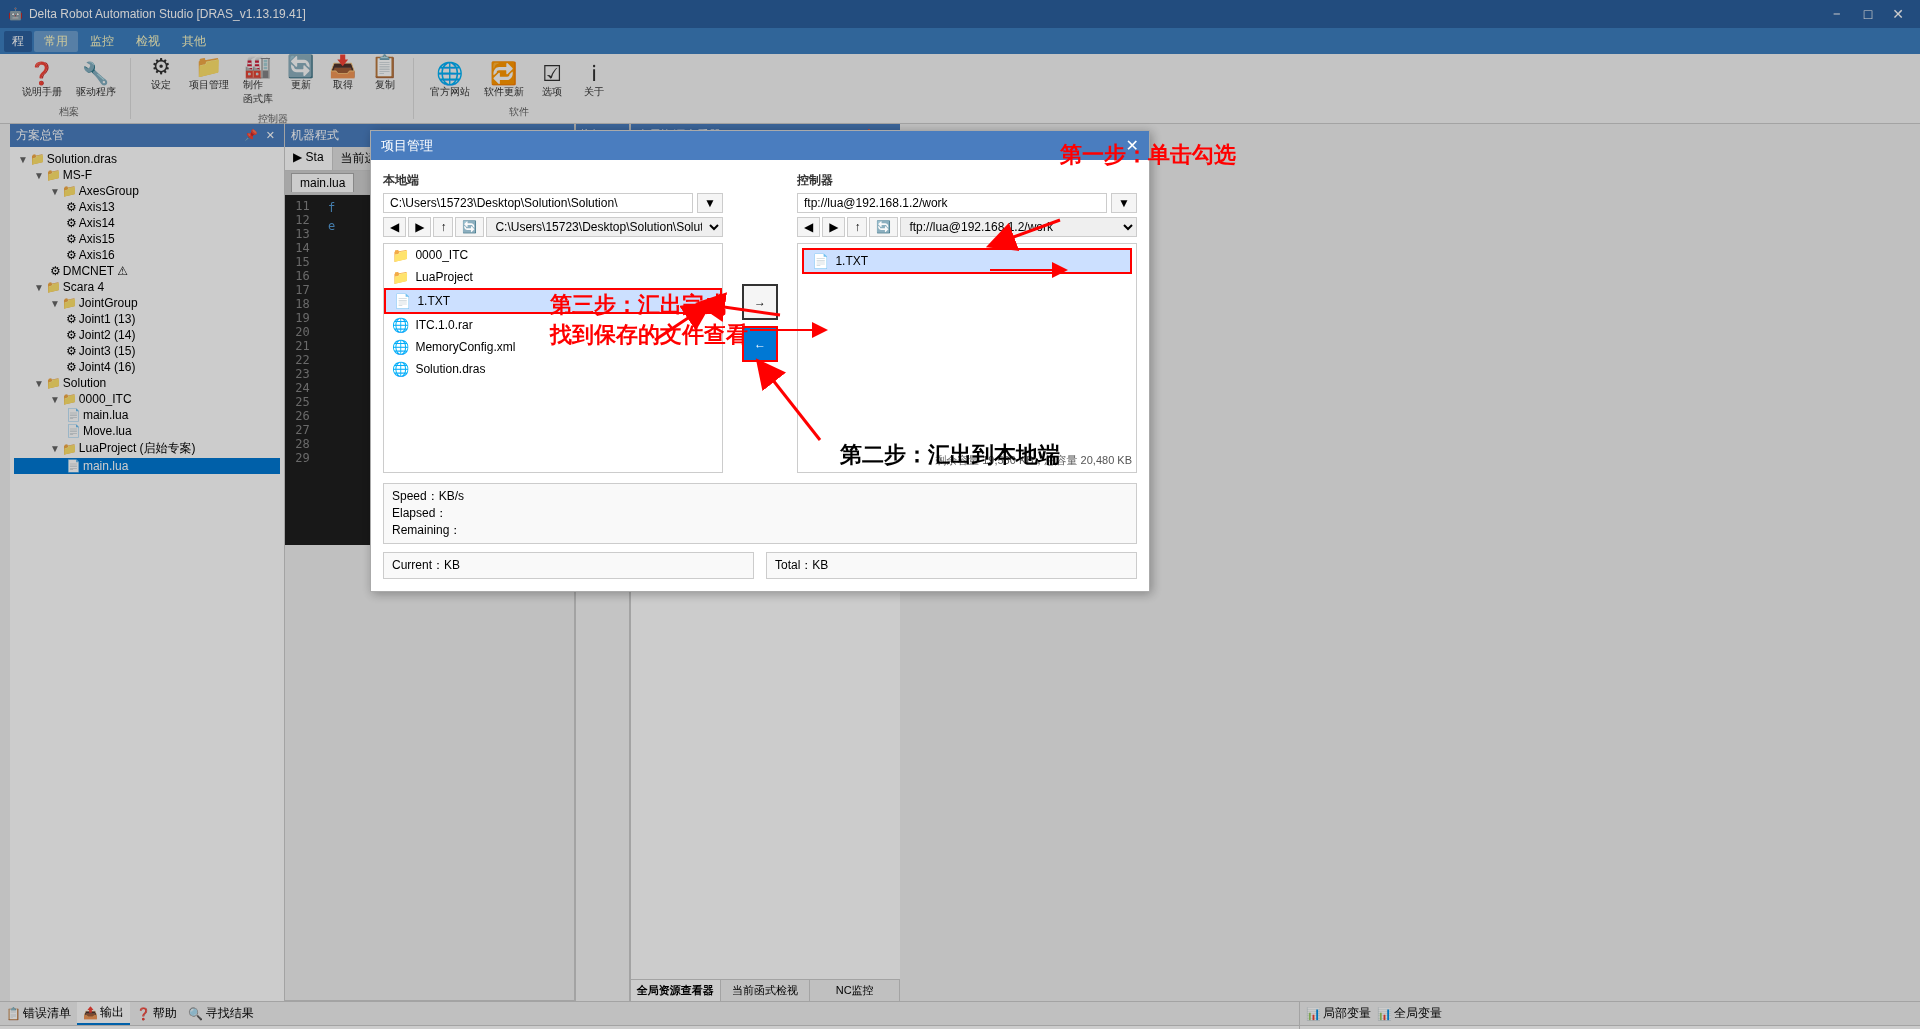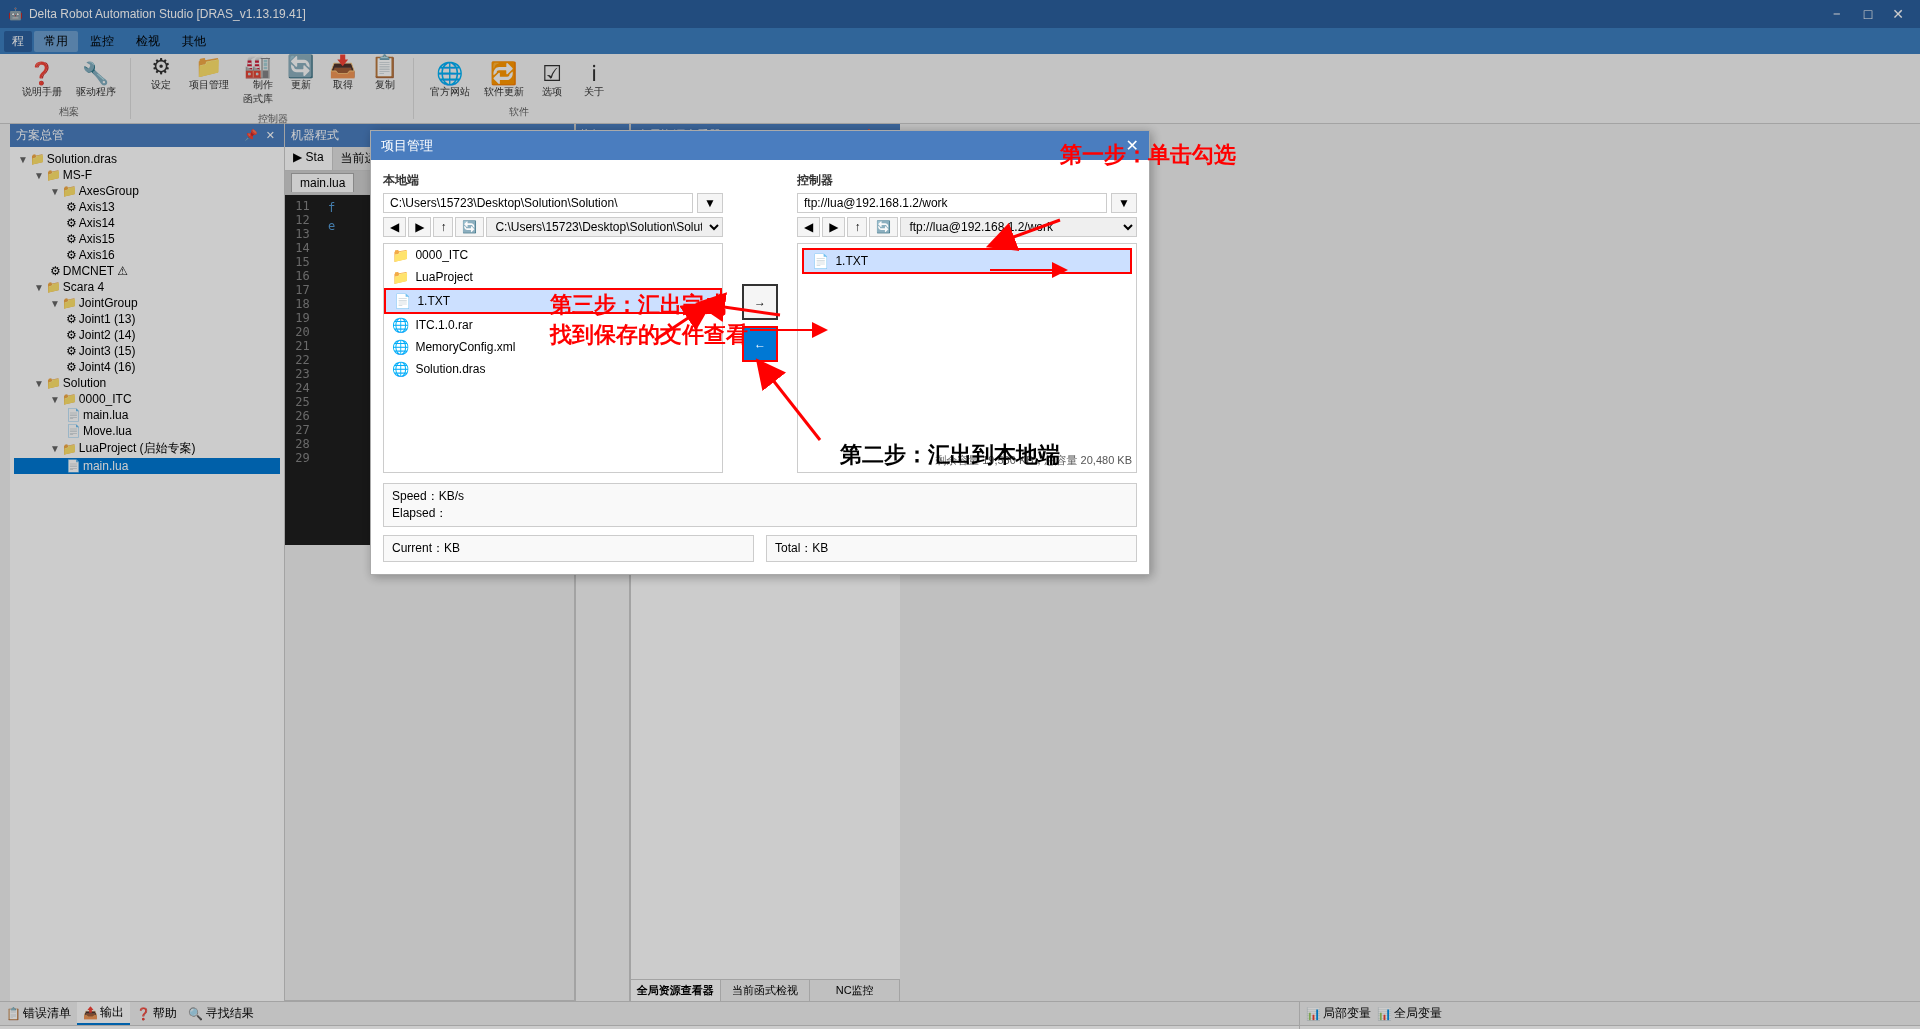--- a/index.html
+++ b/index.html
@@ -22,21 +22,21 @@
     
     .menu-bar {
       background: #3c7fc0;
       height: 26px;
       display: flex;
       align-items: center;
       padding: 0 4px;
       gap: 2px;
     }
     .menu-item {
-      color: #000000;
+      color: #fef9c3;
       padding: 2px 10px;
       cursor: pointer;
       border-radius: 2px;
       font-size: 12px;
     }
     .menu-item:hover, .menu-item.active { background: rgba(255,255,255,0.25); }
     .menu-logo {
       background: #2b5f9e;
       color: white;
       padding: 2px 8px;
@@ -363,21 +363,21 @@
       <div class="toolbar-btn">
         <span class="toolbar-icon">⚙</span>
         <span>设定</span>
       </div>
       <div class="toolbar-btn">
         <span class="toolbar-icon">📁</span>
         <span>项目管理</span>
       </div>
       <div class="toolbar-btn">
         <span class="toolbar-icon">🏭</span>
-        <span style="font-size:10px;text-align:right;">制作<br>函式库</span>
+        <span style="font-size:10px;text-align:left;">制作<br>函式库</span>
       </div>
       <div class="toolbar-btn">
         <span class="toolbar-icon">🔄</span>
         <span>更新</span>
       </div>
       <div class="toolbar-btn">
         <span class="toolbar-icon">📥</span>
         <span>取得</span>
       </div>
       <div class="toolbar-btn">
@@ -802,20 +802,21 @@
             <div class="disk-info" style="position:absolute; bottom:4px; right:4px;">
               <span>剩余容量 19,580 KB，总容量 20,480 KB</span>
             </div>
           </div>
         </div>
       </div>
 
       <div class="modal-status-row">
         <div>Speed：KB/s</div>
         <div>Elapsed：</div>
+        <div>Remaining：</div>
       </div>
 
       <div class="modal-progress-row">
         <div class="modal-progress-col">Current：KB</div>
         <div class="modal-progress-col">Total：KB</div>
       </div>
     </div>
   </div>
 
 </div>

